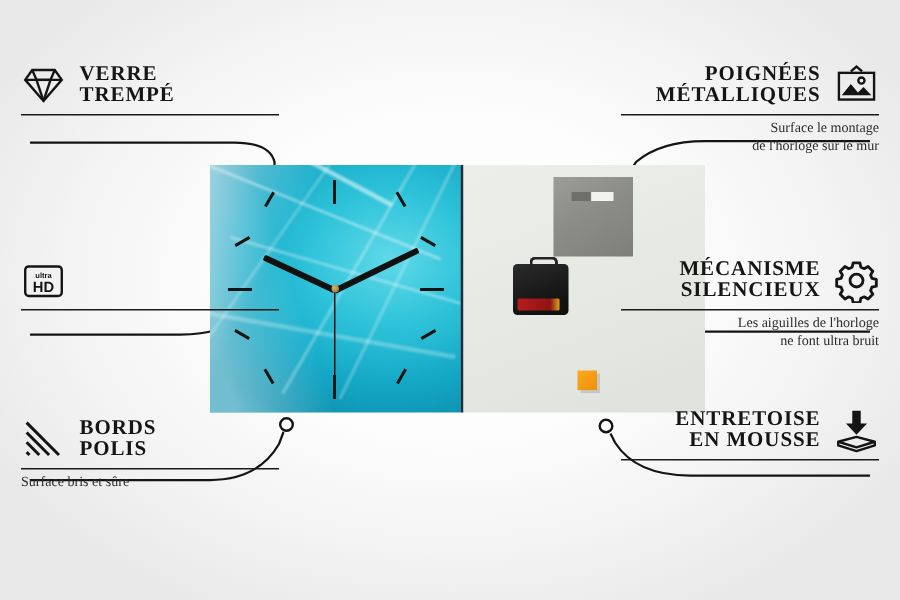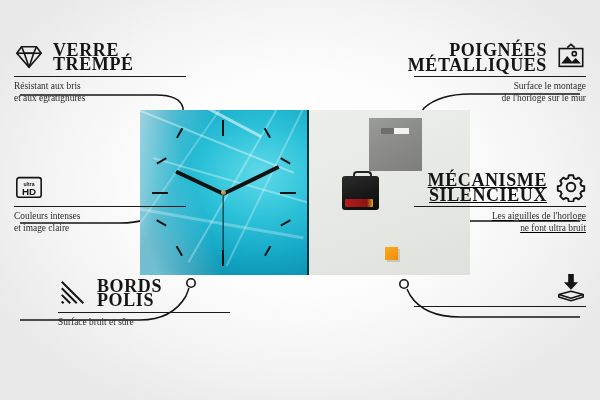--- a/index.html
+++ b/index.html
@@ -15,23 +15,23 @@
   }
   
   #wires{position:absolute;inset:0;width:600px;height:400px;}
 
   
   .feat{position:absolute;width:215px;}
   .feat.left{left:14px;text-align:left;}
   .feat.right{right:14px;text-align:right;}
 
   .head{display:flex;align-items:center;gap:9px;}
-  .feat.right .head{flex-direction:row-reverse;align-items:flex-end;}
+  .feat.right .head{flex-direction:row-reverse;}
   .title{
-    font-size:18px;line-height:14.5px;font-weight:bold;
+    font-size:14px;line-height:14.5px;font-weight:bold;
     letter-spacing:.6px;color:#151515;text-transform:uppercase;
     white-space:pre-line;
   }
   .rule{height:1.6px;background:#1a1a1a;margin:3.5px 0 4px;}
   .feat.left .rule{width:172px;}
   .feat.right .rule{width:172px;margin-left:auto;}
   .desc{
     font-size:9.4px;line-height:11.4px;color:#2c2c2c;white-space:pre-line;
   }
   .ico{width:30px;height:30px;flex:0 0 30px;display:block;}
@@ -153,73 +153,69 @@
           <path d="M3 12 H29"></path>
             <path d="M8 5 L11 12 L16 27"></path>
             <path d="M24 5 L21 12 L16 27"></path>
           <path d="M11 12 H21"></path>
         </g>
       </svg>
       <div class="title">VERRE
 TREMPÉ</div>
     </div>
     <div class="rule"></div>
-    <div class="desc">Résistant aux bris
-et aux égratignures</div>
   </div>
 
   <div class="feat left" style="top:172px;">
     <div class="head">
       <svg class="ico" viewBox="0 0 32 32">
         <rect x="3" y="6" width="26" height="21" rx="2.5" fill="none" stroke="#141414" stroke-width="1.7"></rect>
         <text x="16" y="14.5" font-family="Liberation Sans, sans-serif" font-size="5.4" font-weight="bold" text-anchor="middle" fill="#141414">ultra</text>
         <text x="16" y="24" font-family="Liberation Sans, sans-serif" font-size="10.5" font-weight="bold" text-anchor="middle" fill="#141414">HD</text>
       </svg>
     </div>
     <div class="rule"></div>
-    <div class="desc">Couleurs intenses
-et image claire</div>
-  </div>
-
-  <div class="feat left" style="top:278px;margin-left:44px;">
+  </div>
+
+  <div class="feat left" style="top:278px;">
     <div class="head">
       <svg class="ico" viewBox="0 0 32 32">
         <g stroke="#141414" stroke-width="2.1" stroke-linecap="butt">
           <path d="M4 4 L27 27"></path>
             <path d="M4 11 L20 27"></path>
             <path d="M4 18 L13 27"></path>
             <path d="M4 25 L6 27"></path>
         </g>
       </svg>
       <div class="title">BORDS
 POLIS</div>
     </div>
     <div class="rule"></div>
-    <div class="desc">Surface bruit et sûre</div>
+    <div class="desc">Surface bris et sûre</div>
   </div>
 
   <div class="feat right" style="top:42px;">
     <div class="head">
       <svg class="ico" viewBox="0 0 32 32">
         <g fill="none" stroke="#141414" stroke-width="1.7">
           <path d="M12 6 L16 2.5 L20 6"></path>
           <rect x="3.5" y="7" width="25" height="19"></rect>
           <path d="M5.5 23 L12 15 L17 21 L21 17 L26.5 23 Z" fill="#141414" stroke="none"></path>
           <circle cx="19.5" cy="12.5" r="2.2"></circle>
         </g>
       </svg>
       <div class="title">POIGNÉES
 MÉTALLIQUES</div>
     </div>
     <div class="rule"></div>
     <div class="desc">Surface le montage
 de l'horloge sur le mur</div>
   </div>
 
-  <div class="feat right" style="top:172px;text-decoration:underline;">
+  <div class="feat right" style="top:172px;">
     <div class="head">
       <svg class="ico" viewBox="0 0 32 32">
         <path fill="none" stroke="#141414" stroke-width="2" stroke-linejoin="round" d="M13.6 3.5 h4.8 l.7 3.1 2.4 1 2.7-1.6 3.4 3.4 -1.6 2.7 1 2.4 3.1 .7 v4.8 l-3.1 .7 -1 2.4 1.6 2.7 -3.4 3.4 -2.7-1.6 -2.4 1 -.7 3.1 h-4.8 l-.7-3.1 -2.4-1 -2.7 1.6 -3.4-3.4 1.6-2.7 -1-2.4 -3.1-.7 v-4.8 l3.1-.7 1-2.4 -1.6-2.7 3.4-3.4 2.7 1.6 2.4-1 Z"></path>
         <circle cx="16" cy="16" r="4.6" fill="none" stroke="#141414" stroke-width="2"></circle>
       </svg>
       <div class="title">MÉCANISME
 SILENCIEUX</div>
     </div>
     <div class="rule"></div>
     <div class="desc">Les aiguilles de l'horloge
@@ -228,17 +224,19 @@
 
   <div class="feat right" style="top:272px;">
     <div class="head">
       <svg class="ico" viewBox="0 0 32 32">
         <path fill="#141414" d="M13 2 h6 v9 h4.5 L16 19 L8.5 11 H13 Z"></path>
         <g fill="none" stroke="#141414" stroke-width="1.7" stroke-linejoin="round">
           <path d="M16 20.5 L29 24 L16 28 L3 24 Z"></path>
           <path d="M3 24 v2.6 L16 30.6 L29 26.6 V24"></path>
         </g>
       </svg>
+      <div class="title">ENTRETOISE
+EN MOUSSE</div>
     </div>
     <div class="rule"></div>
   </div>
 
 </div>
 
 </body></html>

